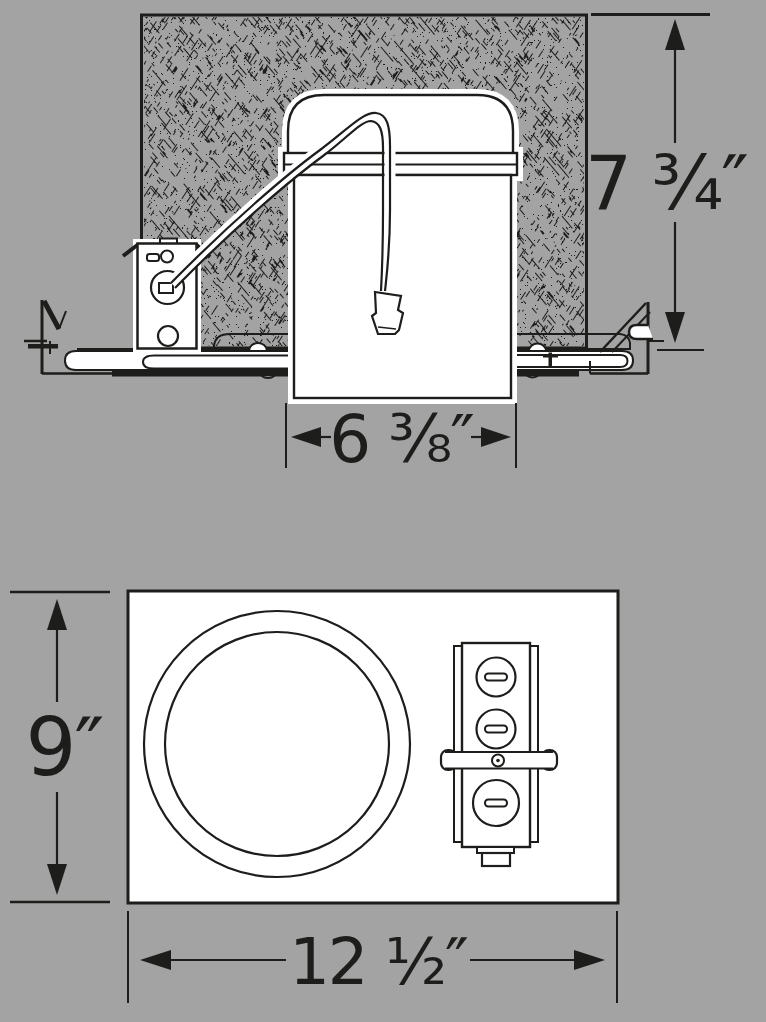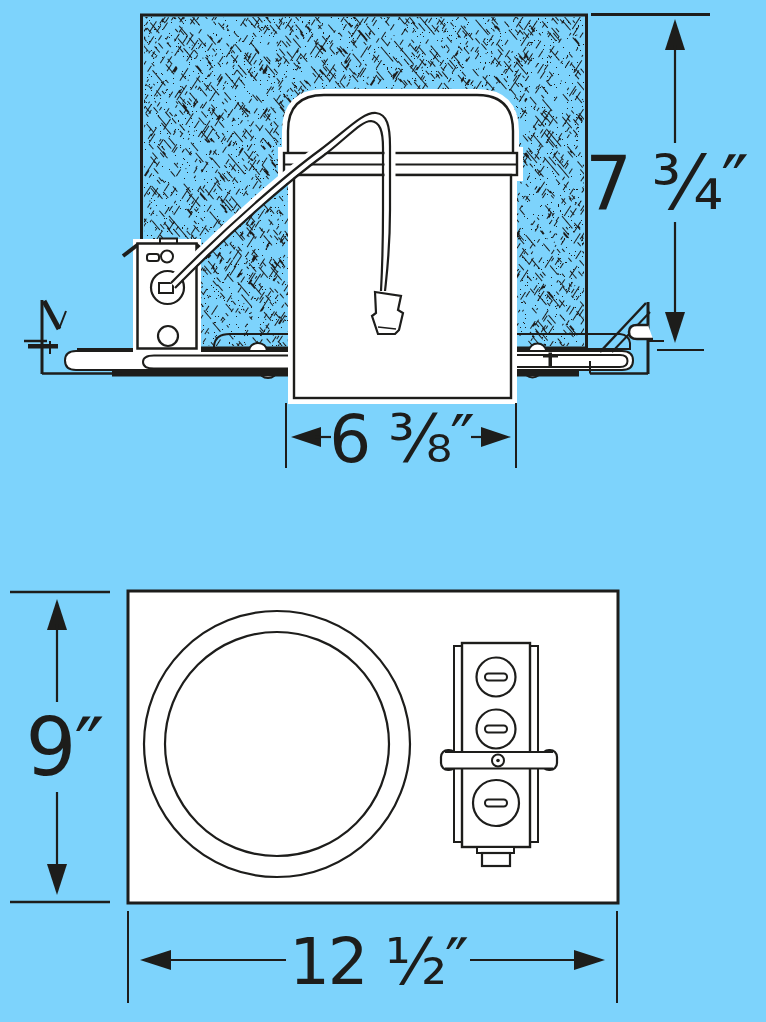--- a/index.html
+++ b/index.html
@@ -2,21 +2,21 @@
 <html><head>
 <meta charset="utf-8">
 <style>
   html, body {
     margin: 0; padding: 0;
     background: #ffffff;
     width: 766px; height: 1022px;
     overflow: hidden;
     font-family: "DejaVu Sans", sans-serif;
   }
-  .stage { position: relative; width: 766px; height: 1022px; background: #7dd3fc; }
+  .stage { position: relative; width: 766px; height: 1022px; background: #a3a3a3; }
   svg { display: block; }
   .dim-text {
     font-family: "DejaVu Sans", "Liberation Sans", sans-serif;
     fill: #1d1d1b;
     text-anchor: middle;
     letter-spacing: -2px;
   }
 </style>
 </head>
 <body>

